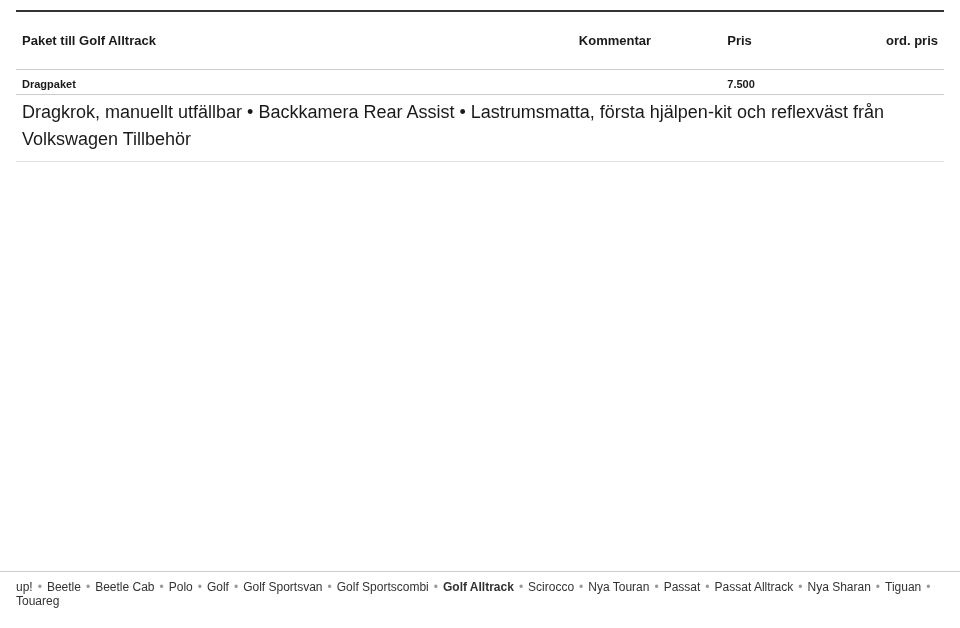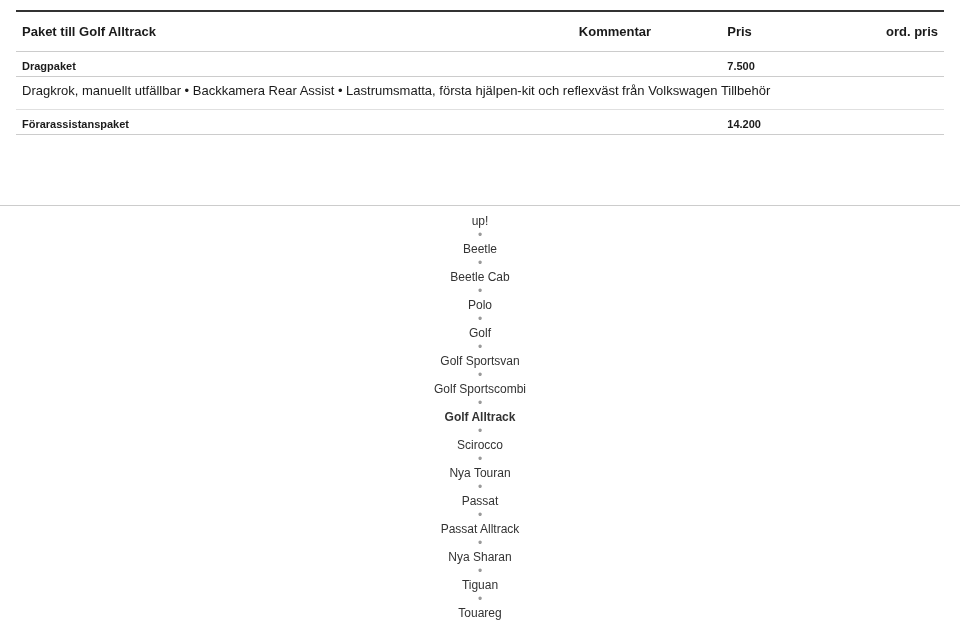--- a/index.html
+++ b/index.html
@@ -19,65 +19,64 @@
     }
 
     table {
       width: 100%;
       border-collapse: collapse;
     }
 
     thead tr th {
       font-weight: bold;
       font-size: 13px;
-      padding: 12px 6px;
+      padding: 21px 6px;
       text-align: left;
       border-top: 2px solid #333;
       border-bottom: 1px solid #ccc;
     }
 
     .section-header td {
       font-weight: bold;
       font-size: 11px;
       padding: 8px 6px 4px 6px;
       border-bottom: 1px solid #ccc;
     }
 
     .section-header td.price-cell {
       text-align: left;
       font-weight: bold;
     }
 
     .section-body td {
       padding: 4px 6px 8px 6px;
-      font-size: 13px;
+      font-size: 18px;
       vertical-align: top;
       border-bottom: 1px solid #e0e0e0;
       line-height: 1.5;
     }
 
     .section-body td.desc {
       width: 70%;
     }
 
     .footer-nav {
       position: absolute;
-      bottom: 0;
+      bottom: 12px;
       left: 0;
       right: 0;
       background: #fff;
       border-top: 1px solid #ccc;
       padding: 8px 16px;
       display: flex;
       align-items: center;
       gap: 0;
       font-size: 12px;
       color: #333;
       flex-wrap: wrap;
-      flex-direction: column;
     }
 
     .footer-nav span {
       white-space: nowrap;
     }
 
     .footer-nav .sep {
       margin: 0 5px;
       color: #999;
     }
@@ -115,24 +114,20 @@
       </tr>
     </thead>
     <tbody id="table-body">
     <tr class="section-header">
     <td colspan="2">Dragpaket</td>
     <td class="price-cell" colspan="2">7.500</td>
   </tr>
         <tr class="section-body">
     <td colspan="4" class="desc">Dragkrok, manuellt utfällbar • Backkamera Rear Assist • Lastrumsmatta, första hjälpen-kit och reflexväst från Volkswagen Tillbehör</td>
   </tr>
-        <tr class="section-header">
-    <td colspan="2">Förarassistanspaket</td>
-    <td class="price-cell" colspan="2">14.200</td>
-  </tr>
       </tbody>
   </table>
 </div>
 
 <div class="footer-nav" id="footer-nav">
 <span>up!</span>
     <span class="sep">•</span>
     <span>Beetle</span>
     <span class="sep">•</span>
     <span>Beetle Cab</span>

